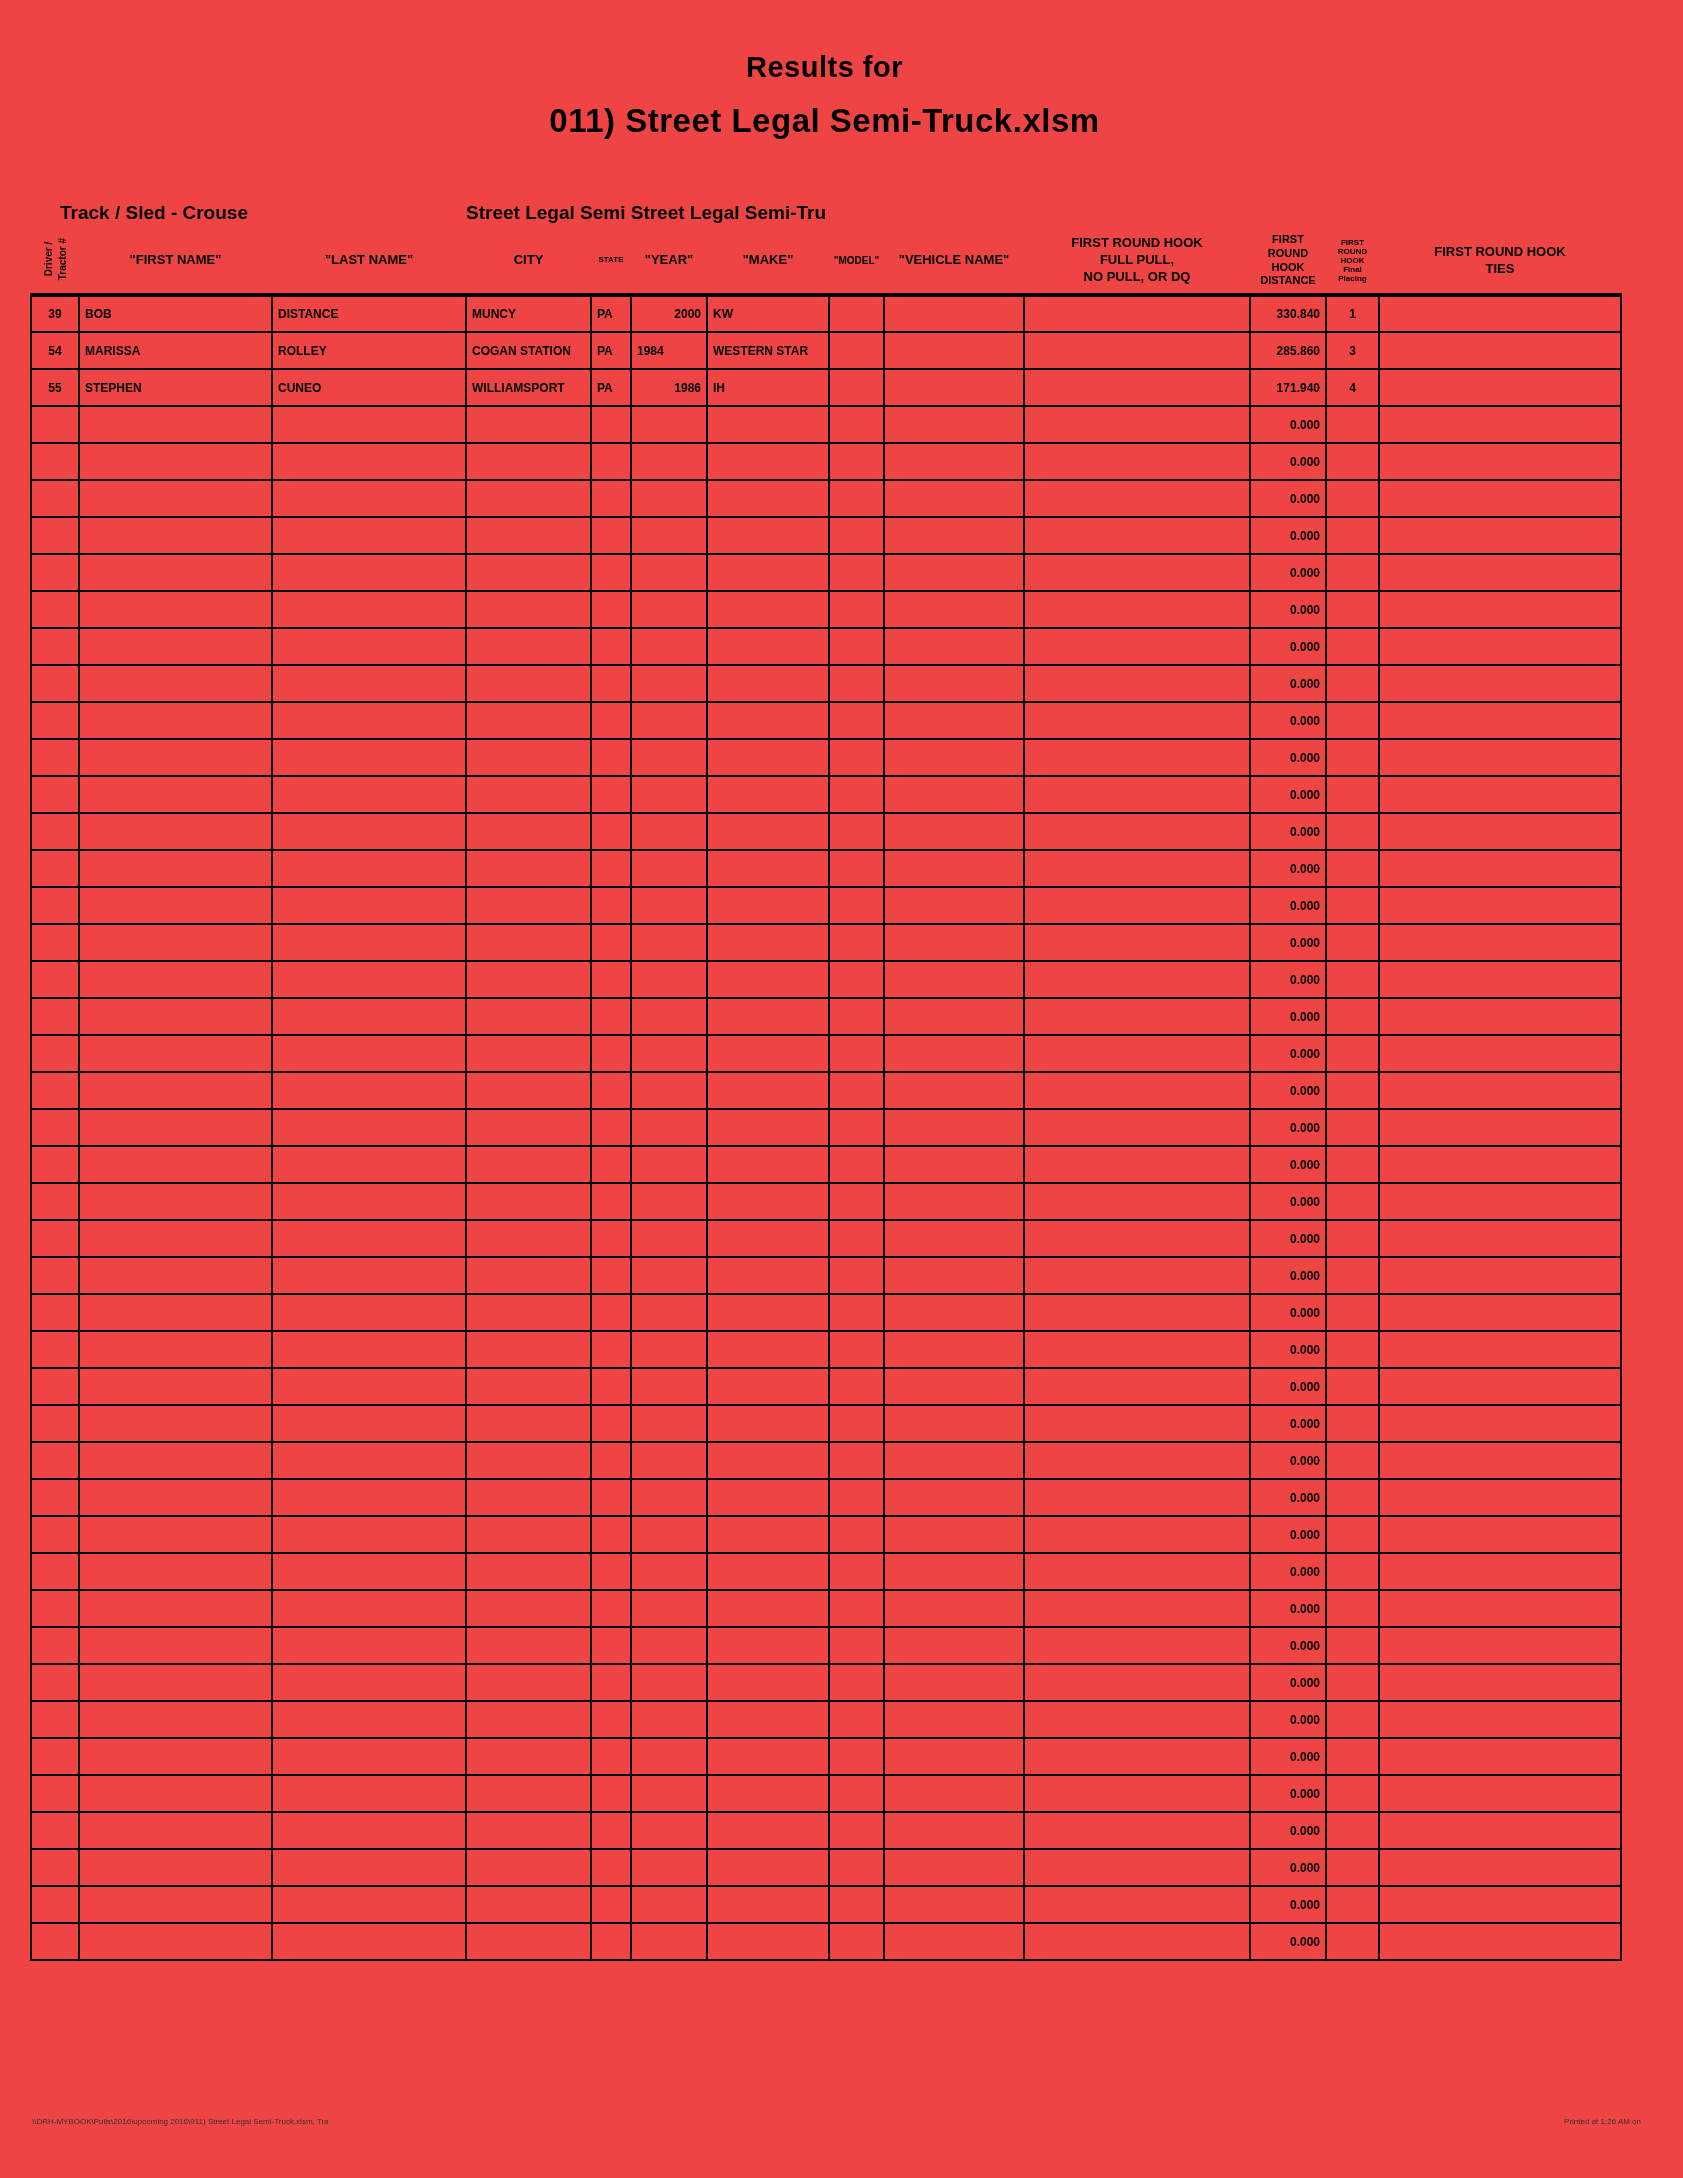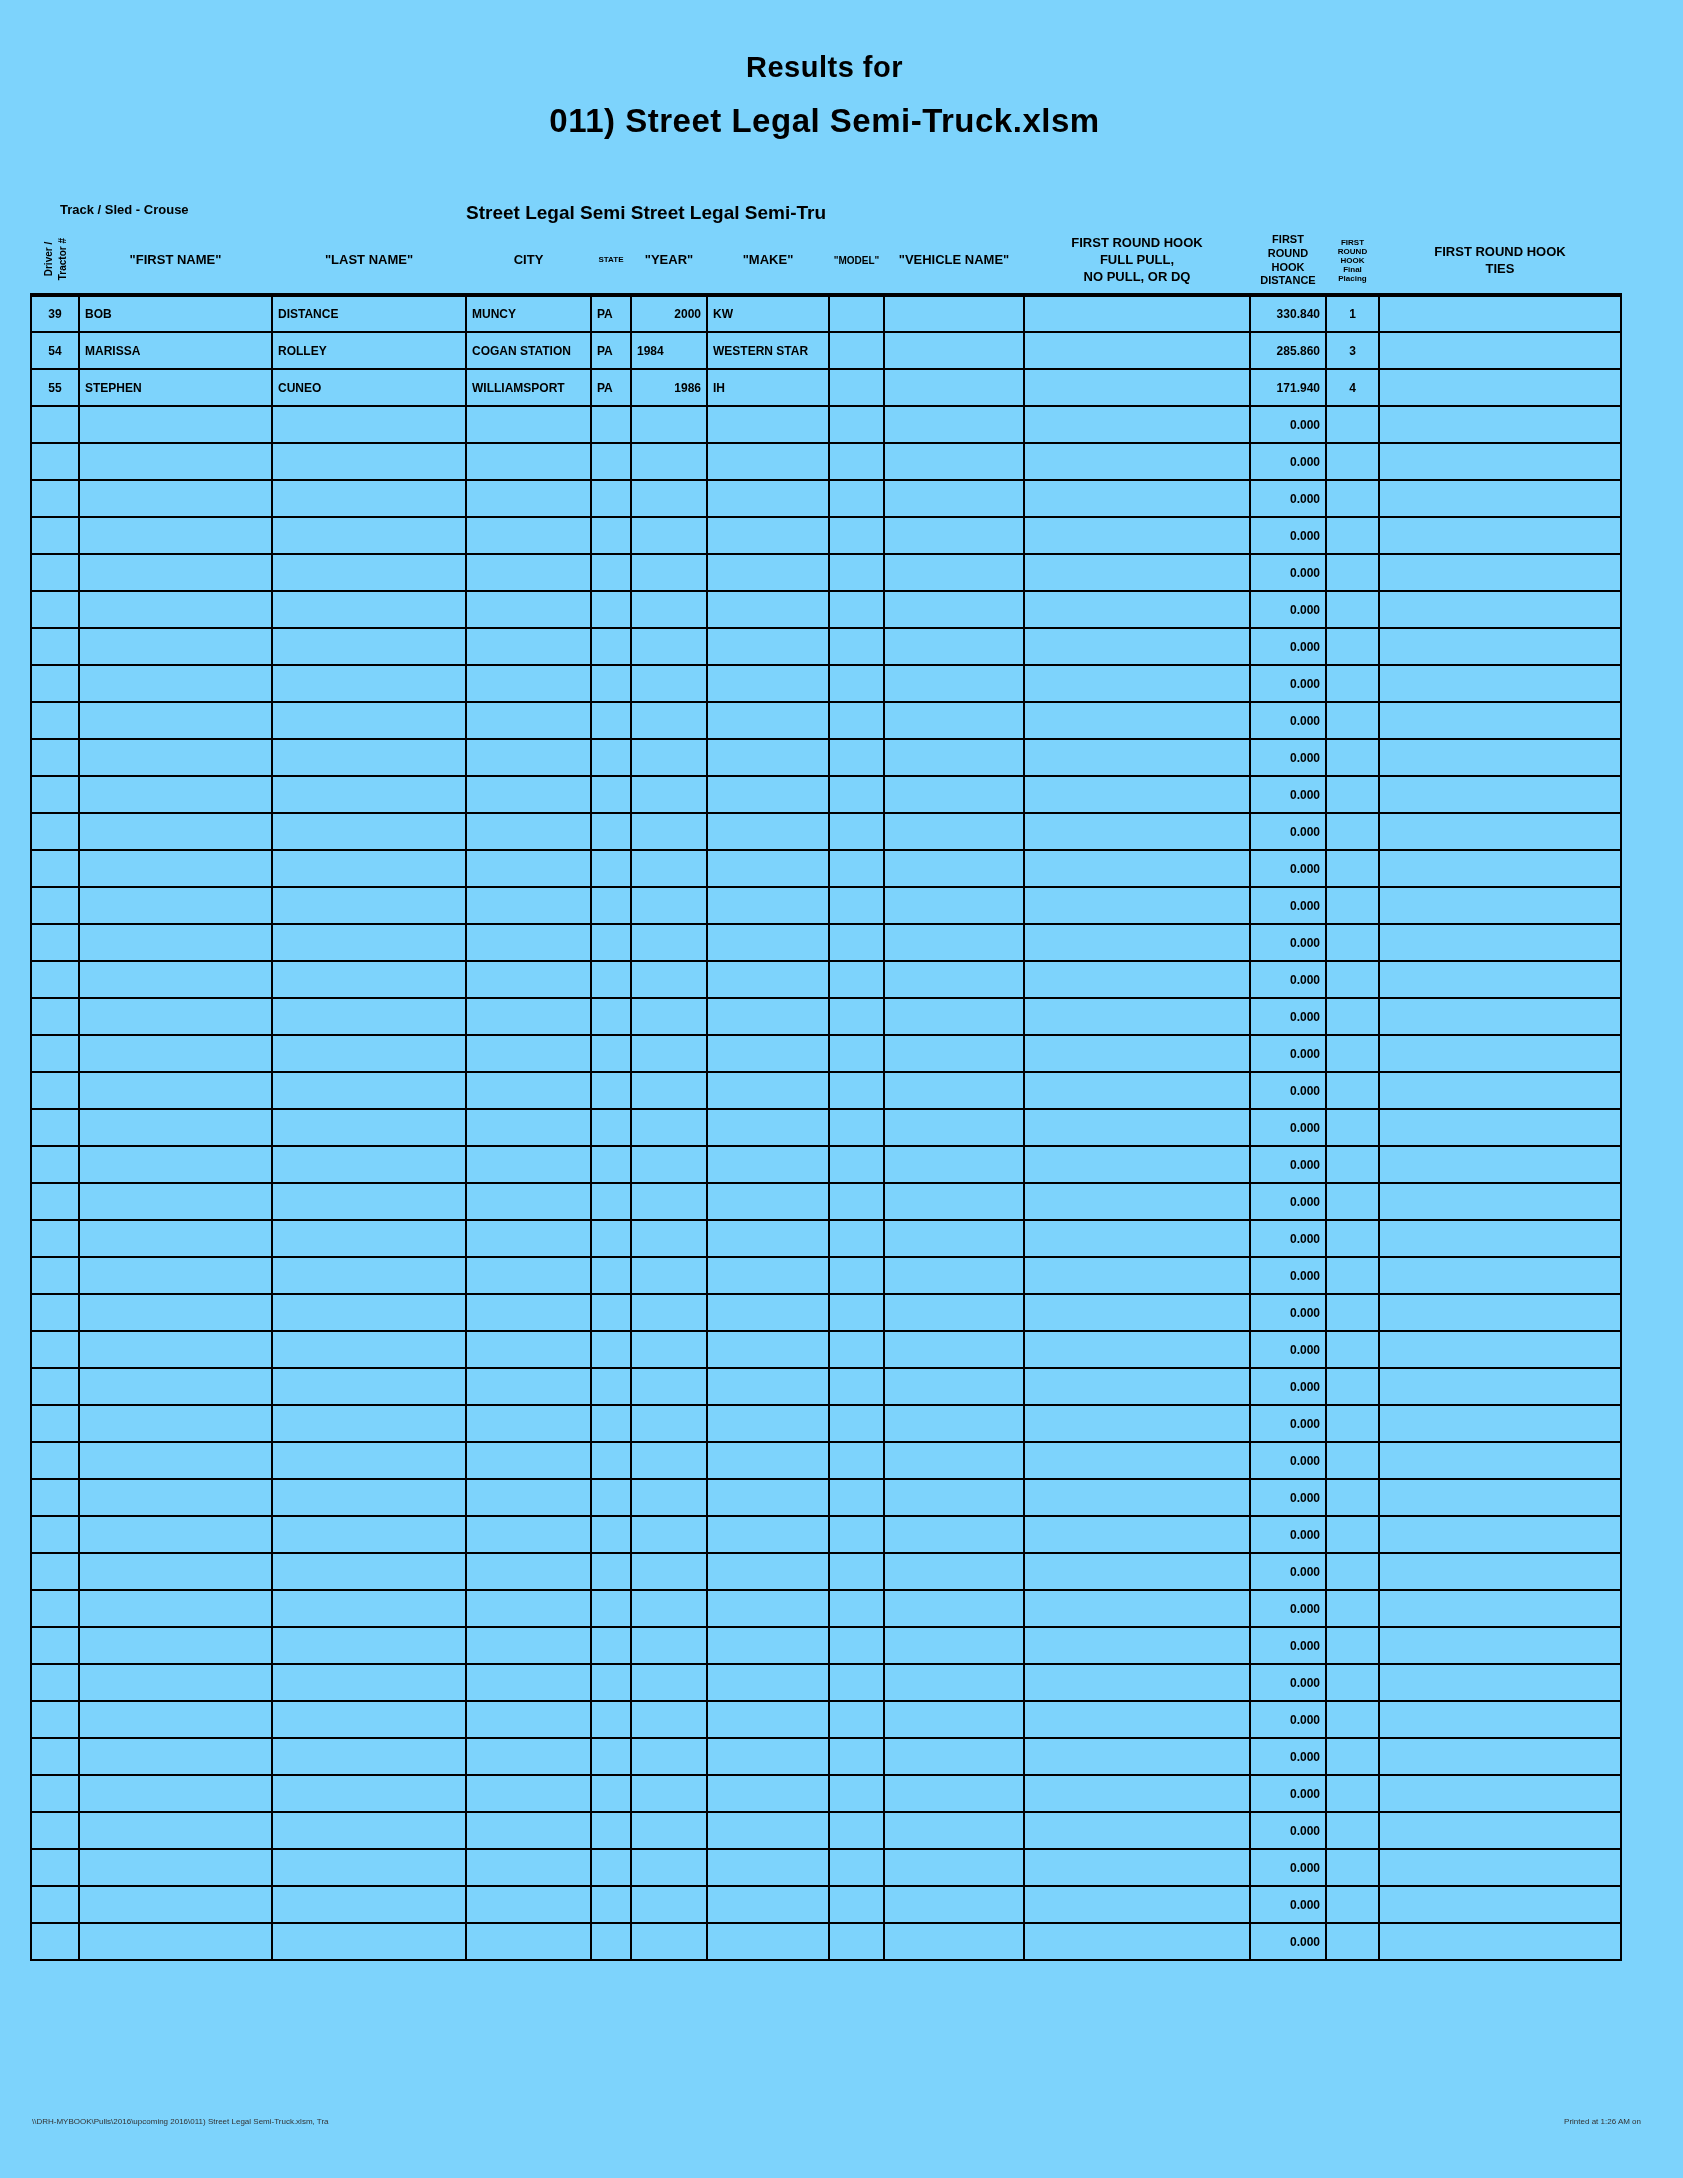--- a/index.html
+++ b/index.html
@@ -1,37 +1,37 @@
 <!DOCTYPE html>
 <html><head>
 <meta charset="utf-8">
 <style>
   html,body{margin:0;padding:0;background:#fff;}
   .page{
     position:relative;
     width:1683px;height:2178px;
-    background:#7dd3fc;
+    background:#ef4444;
     font-family:"Liberation Sans", sans-serif;
     color:#000;
     overflow:hidden;
   }
   .content{
     position:absolute;left:30px;top:0;width:1589px;
   }
   .title1{
     position:absolute;top:51px;left:0;width:100%;
     text-align:center;font-size:29px;font-weight:bold;letter-spacing:0.5px;
   }
   .title2{
     position:absolute;top:102px;left:0;width:100%;
     text-align:center;font-size:33px;font-weight:bold;letter-spacing:0.5px;
   }
   .meta-left{
     position:absolute;top:202px;left:30px;
-    font-size:13px;font-weight:bold;white-space:nowrap;
+    font-size:19px;font-weight:bold;white-space:nowrap;
   }
   .meta-class{
     position:absolute;top:202px;left:436px;
     font-size:19px;font-weight:bold;white-space:nowrap;
   }
   table.results{
     position:absolute;top:228px;left:0;
     border-collapse:collapse;table-layout:fixed;
     width:1589px;
   }

